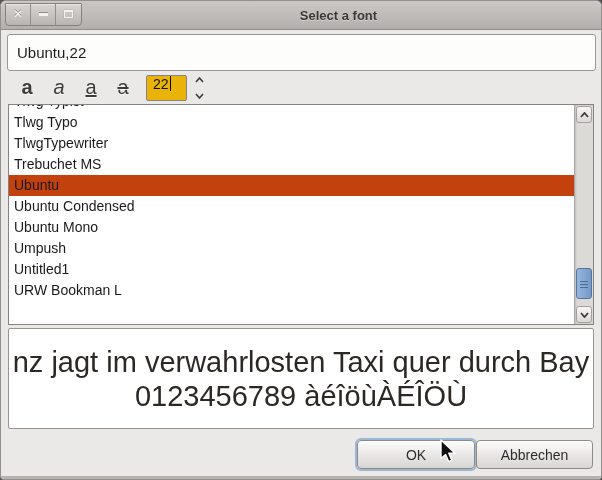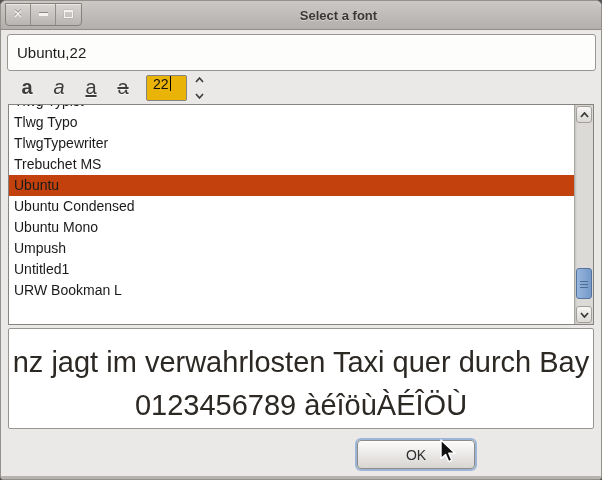--- a/index.html
+++ b/index.html
@@ -115,21 +115,21 @@
   .grip-h{width:8px;height:8px;
     background:repeating-linear-gradient(0deg,#4d6d98 0 1px,transparent 1px 3px);}
   
   .preview{
     position:absolute;left:7px;top:327px;width:586px;height:101px;
     background:#ffffff;border:1px solid #989591;border-radius:2px;
     overflow:hidden;display:flex;flex-direction:column;
     align-items:center;justify-content:center;
   }
   .preview .line{
-    white-space:nowrap;font-size:29px;line-height:34px;color:#2c2824;text-align:left;margin-top:9px;
+    white-space:nowrap;font-size:29px;line-height:34px;color:#2c2824;text-align:left;
   }
   
   .action-btn{
     position:absolute;height:29px;border:1px solid #8e8b86;border-radius:4px;
     background:linear-gradient(#fcfcfb,#d8d5d2);
     font-size:14px;color:#2d2d2d;display:flex;align-items:center;justify-content:center;
     box-shadow:inset 0 1px 0 rgba(255,255,255,.8);cursor:default;
   }
   .btn-ok{left:356px;top:439px;width:118px;box-shadow:0 0 0 2px #9cb6d8, inset 0 1px 0 rgba(255,255,255,.8);}
   .btn-cancel{left:475px;top:439px;width:117px;}
@@ -237,20 +237,23 @@
   </div>
 
   <div class="preview">
     <div class="line">nz jagt im verwahrlosten Taxi quer durch Bay</div>
     <div class="line">0123456789 àéîöùÀÉÎÖÙ</div>
   </div>
 
   <div class="action-btn btn-ok">
     <span>OK</span>
   </div>
+  <div class="action-btn btn-cancel">
+    <span>Abbrechen</span>
+  </div>
 
   <div class="bottom-edge"></div>
 
   <svg class="cursor" width="20" height="26" viewBox="0 0 20 26">
     <path d="M2,1 L2,19.5 L6.6,15.4 L9.6,22.6 L12.8,21.2 L9.8,14.2 L16,14.2 Z" fill="#111111" stroke="#ffffff" stroke-width="1.4" stroke-linejoin="round"></path>
   </svg>
 
 </div>
 
 </body></html>

